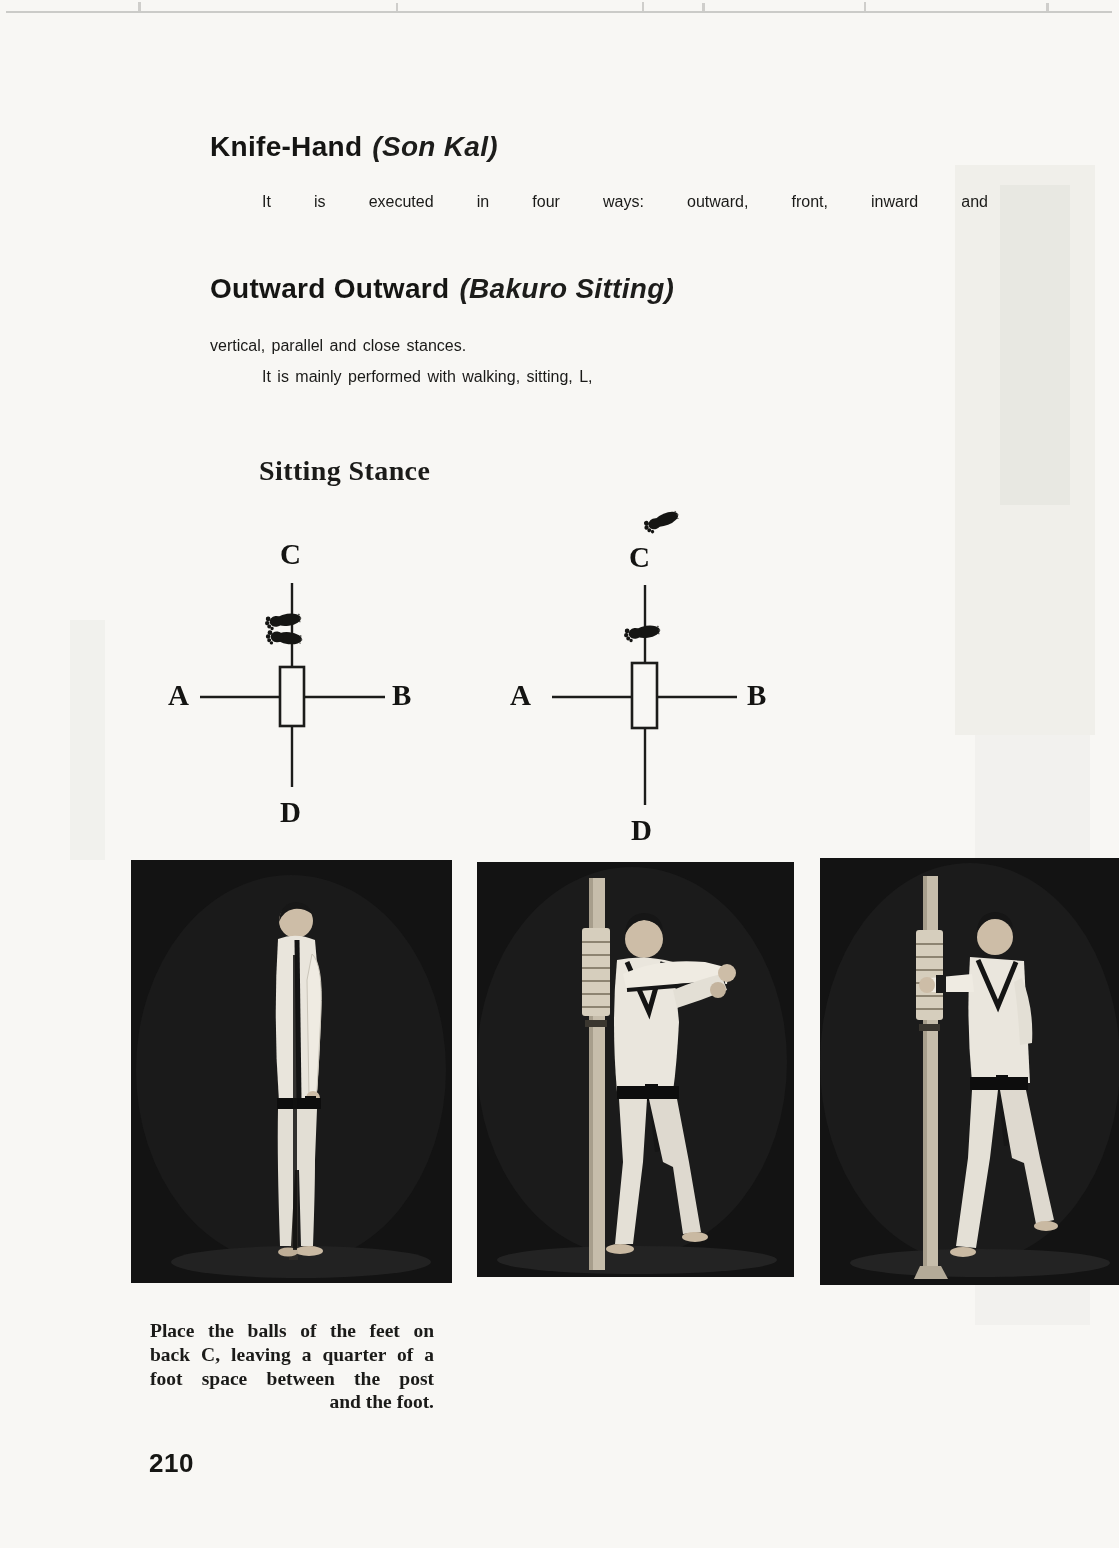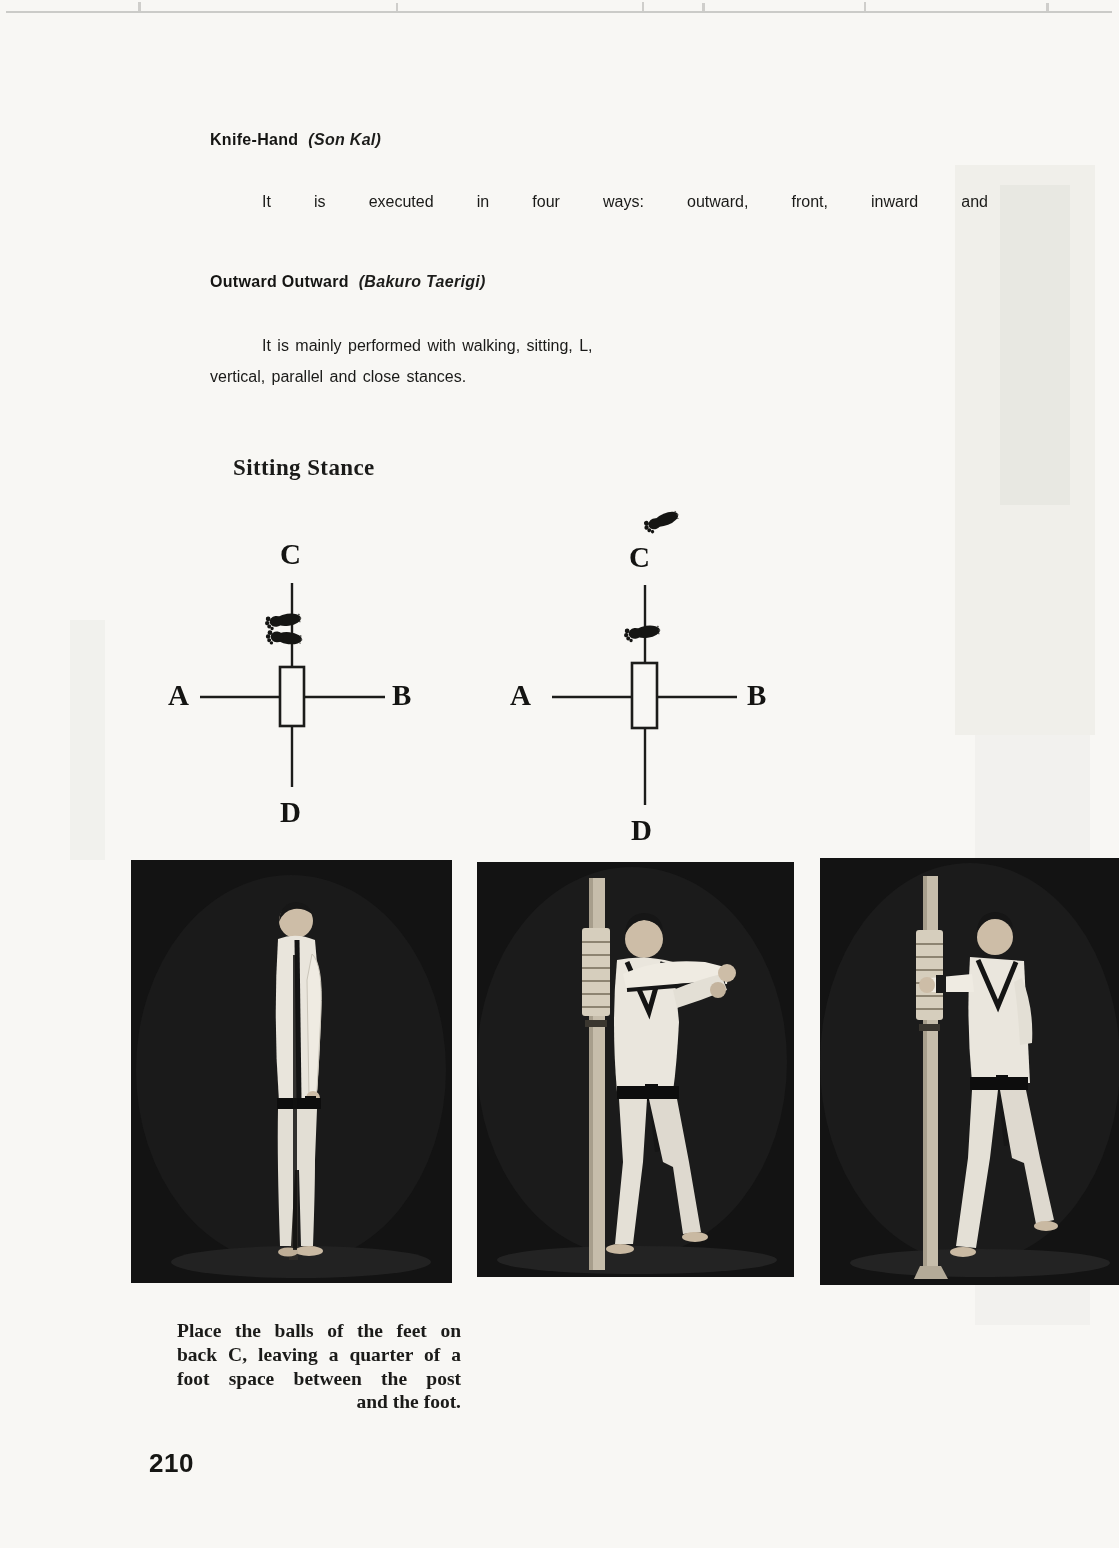--- a/index.html
+++ b/index.html
@@ -6,29 +6,29 @@
   .page{
     position:relative;width:1119px;height:1548px;margin:0 auto;
     background:#f8f7f4;overflow:hidden;
     font-family:"Liberation Sans",sans-serif;color:#1b1b19;
   }
   
   .scan-line{position:absolute;background:#cbcbc8;}
   .scan-tick{position:absolute;background:#adadaa;opacity:.55;}
   .ghost{position:absolute;pointer-events:none;}
   
-  .h-block{position:absolute;font-size:16px;letter-spacing:.3px;white-space:nowrap;}
+  .h-block{position:absolute;font-size:28px;letter-spacing:.3px;white-space:nowrap;}
   .h-bold{font-weight:bold;color:#151513;}
   .h-italic{font-style:italic;font-weight:600;color:#1d1d1b;margin-left:10px;}
   .para{position:absolute;font-size:16px;line-height:32px;color:#1a1a18;}
   .jline{display:block;text-align:justify;text-indent:52px;height:32px;overflow:hidden;}
   .jline::after{content:"";display:inline-block;width:100%;height:0;}
   .pline{display:block;}
   .indent{text-indent:52px;}
-  .serif-label{position:absolute;font-family:"Liberation Serif",serif;font-weight:bold;font-size:23px;color:#1b1b19;letter-spacing:.4px;white-space:nowrap;}
+  .serif-label{position:absolute;font-family:"Liberation Serif",serif;font-weight:bold;font-size:28px;color:#1b1b19;letter-spacing:.4px;white-space:nowrap;margin-left:26px;}
   .diag-letter{position:absolute;font-family:"Liberation Serif",serif;font-weight:bold;font-size:29px;line-height:1;color:#141412;}
   .diag-svg{position:absolute;}
   .photo{position:absolute;display:block;}
   .cap{position:absolute;font-family:"Liberation Serif",serif;font-weight:bold;font-size:19.5px;color:#1b1b19;}
   .cap .cl{display:block;text-align:justify;line-height:23.8px;height:23.8px;overflow:hidden;white-space:normal;}
   .cap .cl::after{content:"";display:inline-block;width:100%;height:0;}
   .cap .cl.last{text-align:right;}
   .cap .cl.last::after{content:none;}
   .pageno{position:absolute;font-weight:bold;font-size:26px;letter-spacing:.5px;color:#161614;}
 </style>
@@ -54,26 +54,26 @@
 
   <div class="h-block" style="left:210px;top:131px;">
     <span class="h-bold">Knife-Hand</span><span class="h-italic">(Son Kal)</span>
   </div>
 
   <div class="para" style="left:210px;top:186px;width:778px;">
     <span class="jline">It is executed in four ways: outward, front, inward and</span>
   </div>
 
   <div class="h-block" style="left:210px;top:273px;">
-    <span class="h-bold">Outward Outward</span><span class="h-italic">(Bakuro Taerigi)</span>
+    <span class="h-bold">Outward Outward</span><span class="h-italic">(Bakuro Sitting)</span>
   </div>
 
   <div class="para" style="left:210px;top:330px;width:640px;word-spacing:2px;line-height:31px;">
+    <span class="pline">vertical, parallel and close stances.</span>
     <span class="pline indent">It is mainly performed with walking, sitting, L,</span>
-    <span class="pline">vertical, parallel and close stances.</span>
   </div>
 
   <div class="serif-label" style="left:233px;top:455px;">Sitting Stance</div>
 
   <svg class="diag-svg" style="left:150px;top:528px;" width="280" height="280" viewBox="0 0 280 280">
     <line x1="142" y1="55" x2="142" y2="139" stroke="#1c1c1a" stroke-width="2.4"></line>
     <line x1="50" y1="169" x2="235" y2="169" stroke="#1c1c1a" stroke-width="2.4"></line>
     <line x1="142" y1="198" x2="142" y2="259" stroke="#1c1c1a" stroke-width="2.4"></line>
     <rect x="130" y="139" width="24" height="59" fill="#f8f7f4" stroke="#1c1c1a" stroke-width="2.6"></rect>
     <g transform="translate(136,92) rotate(-8)">
@@ -210,21 +210,21 @@
       <rect x="150" y="219" width="58" height="13" fill="#0d0d0d"></rect>
       <rect x="176" y="217" width="12" height="17" fill="#0d0d0d"></rect>
       <path d="M178 232 L192 232 L196 286 L184 288 Z" fill="#161616"></path>
       <path d="M152 232 L178 232 L170 300 L156 390 L136 388 L148 300 Z" fill="#e4e0d6"></path>
       <path d="M180 232 L206 232 L220 300 L234 362 L216 366 L204 305 L192 300 Z" fill="#ded9cf"></path>
       <ellipse cx="143" cy="394" rx="13" ry="5" fill="#c9b9a2"></ellipse>
       <ellipse cx="226" cy="368" rx="12" ry="5" fill="#c9b9a2"></ellipse>
     </g>
   </svg>
 
-  <div class="cap" style="left:150px;top:1319px;width:284px;margin-left:27px;">
+  <div class="cap" style="left:150px;top:1319px;width:284px;">
     <span class="cl">Place the balls of the feet on</span>
     <span class="cl">back C, leaving a quarter of a</span>
     <span class="cl">foot space between the post</span>
     <span class="cl last">and the foot.</span>
   </div>
 
 
   <div class="pageno" style="left:149px;top:1448px;">210</div>
 
 </div>

